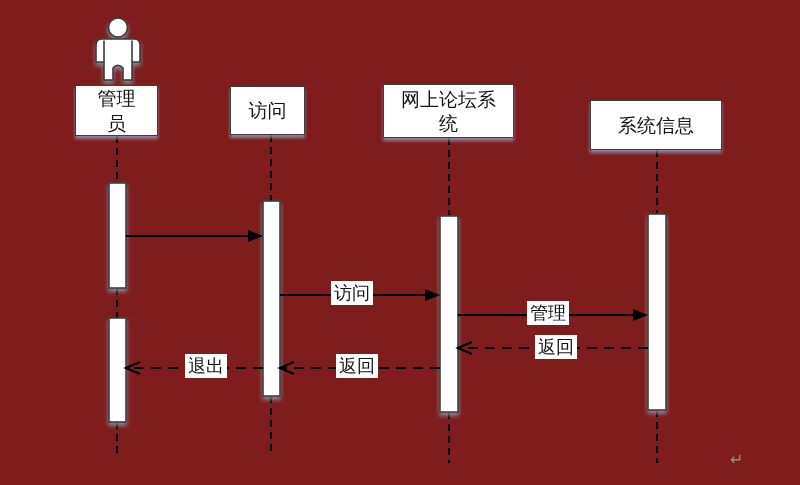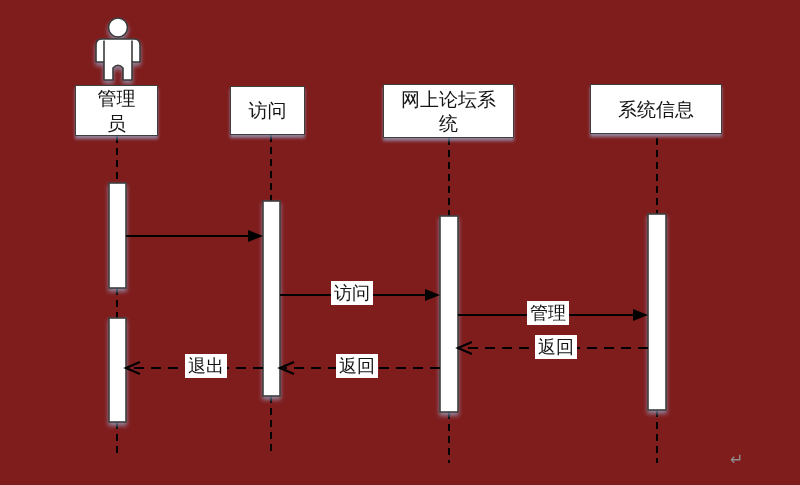--- a/index.html
+++ b/index.html
@@ -98,21 +98,21 @@
     <span>管理
 员</span>
   </div>
   <div class="hdr" style="left:230px;top:86px;width:75px;height:49px">
     <span>访问</span>
   </div>
   <div class="hdr" style="left:383px;top:84px;width:131px;height:54px">
     <span>网上论坛系
 统</span>
   </div>
-  <div class="hdr" style="left:590px;top:84px;width:132px;height:50px">
+  <div class="hdr" style="left:590px;top:100px;width:132px;height:50px">
     <span>系统信息</span>
   </div>
 
   <div class="msg-label" style="left:352px;top:293px">访问</div>
   <div class="msg-label" style="left:548px;top:313px">管理</div>
   <div class="msg-label" style="left:556px;top:347px">返回</div>
   <div class="msg-label" style="left:357px;top:366px">返回</div>
   <div class="msg-label" style="left:206px;top:366px">退出</div>
 
   <span class="pmark">↵</span>

